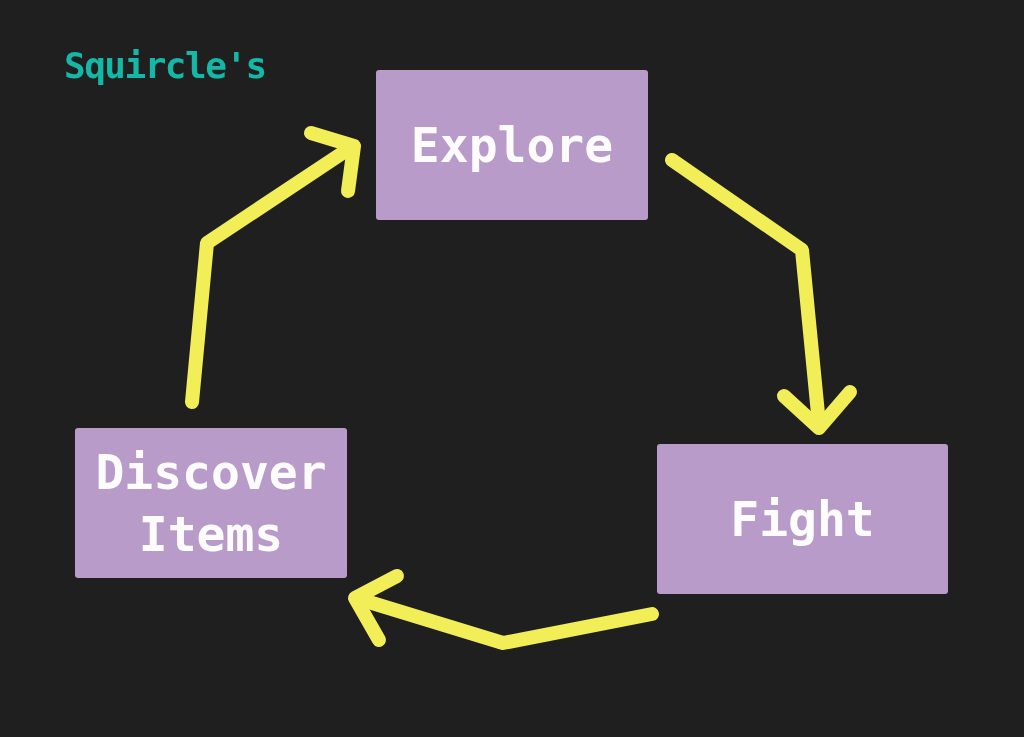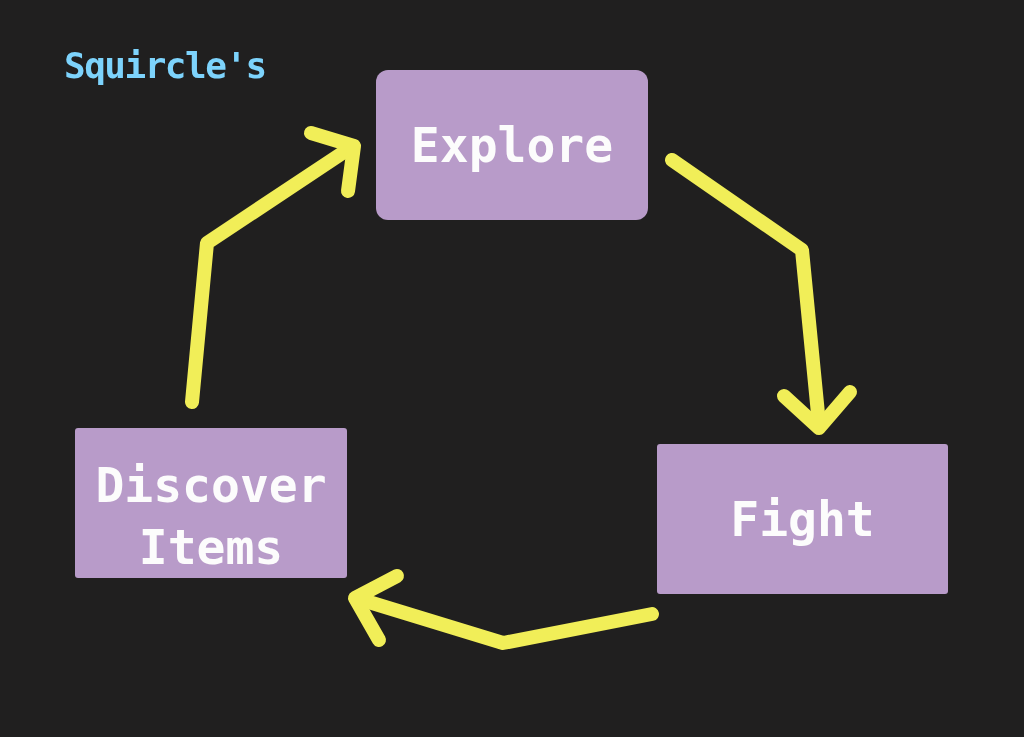--- a/index.html
+++ b/index.html
@@ -72,30 +72,30 @@
   }
   .node-label {
     color: #fcfcfc;
     font-weight: bold;
     font-size: 48px;
     line-height: 62px;
     text-align: center;
     white-space: pre-line;
     letter-spacing: 0px;
   }
-  .node-explore  { left: 376px; top: 70px;  width: 272px; height: 150px; border-radius: 12px; }
+  .node-explore  { left: 376px; top: 70px;  width: 272px; height: 150px; }
   .node-fight    { left: 657px; top: 444px; width: 291px; height: 150px; }
   .node-discover { left: 75px;  top: 428px; width: 272px; height: 150px; }
 </style>
 </head>
 <body>
 
 <div class="canvas" style="background: rgb(32, 31, 31);">
 
-  <header class="title" style="color: #7dd3fc;">
+  <header class="title" style="color: #14b8a6;">
     <div class="title-line1">Squircle's</div>
   </header>
 
   <svg class="arrows" viewBox="0 0 1024 737">
     <g>
       <polyline class="arrow-stroke" points="672,160 802,250 819,424" stroke="#f1ee58"></polyline>
       <polyline class="arrow-stroke" points="784,396 819,428 850,392" stroke="#f1ee58"></polyline>
     </g>
     <g>
       <polyline class="arrow-stroke" points="652,614 503,643 359,599" stroke="#f1ee58"></polyline>
@@ -108,18 +108,18 @@
   </svg>
 
   <div class="node node-explore" style="background: rgb(184, 155, 201);">
     <span class="node-label">Explore</span>
   </div>
 
   <div class="node node-fight" style="background: rgb(184, 155, 201);">
     <span class="node-label">Fight</span>
   </div>
 
-  <div class="node node-discover" style="background: rgb(184, 155, 201); align-items: flex-end;">
+  <div class="node node-discover" style="background: rgb(184, 155, 201);">
     <span class="node-label">Discover
 Items</span>
   </div>
 
 </div>
 
 </body></html>

